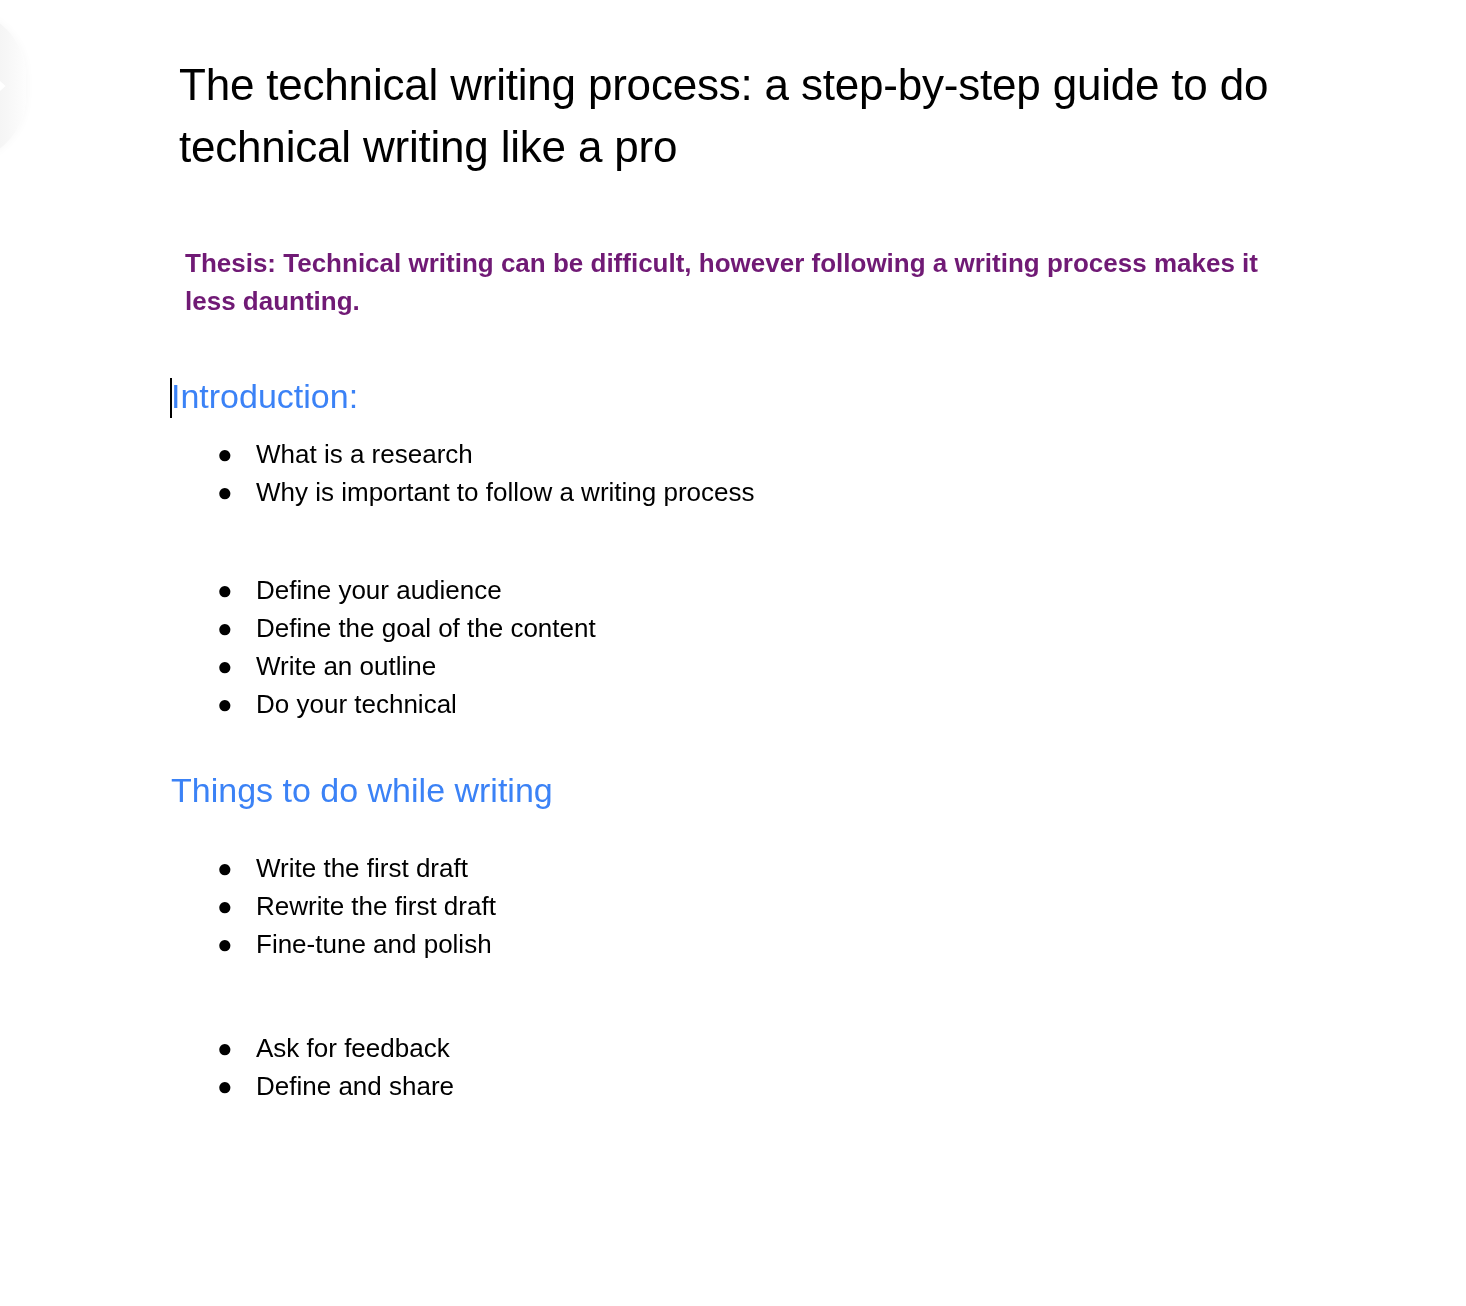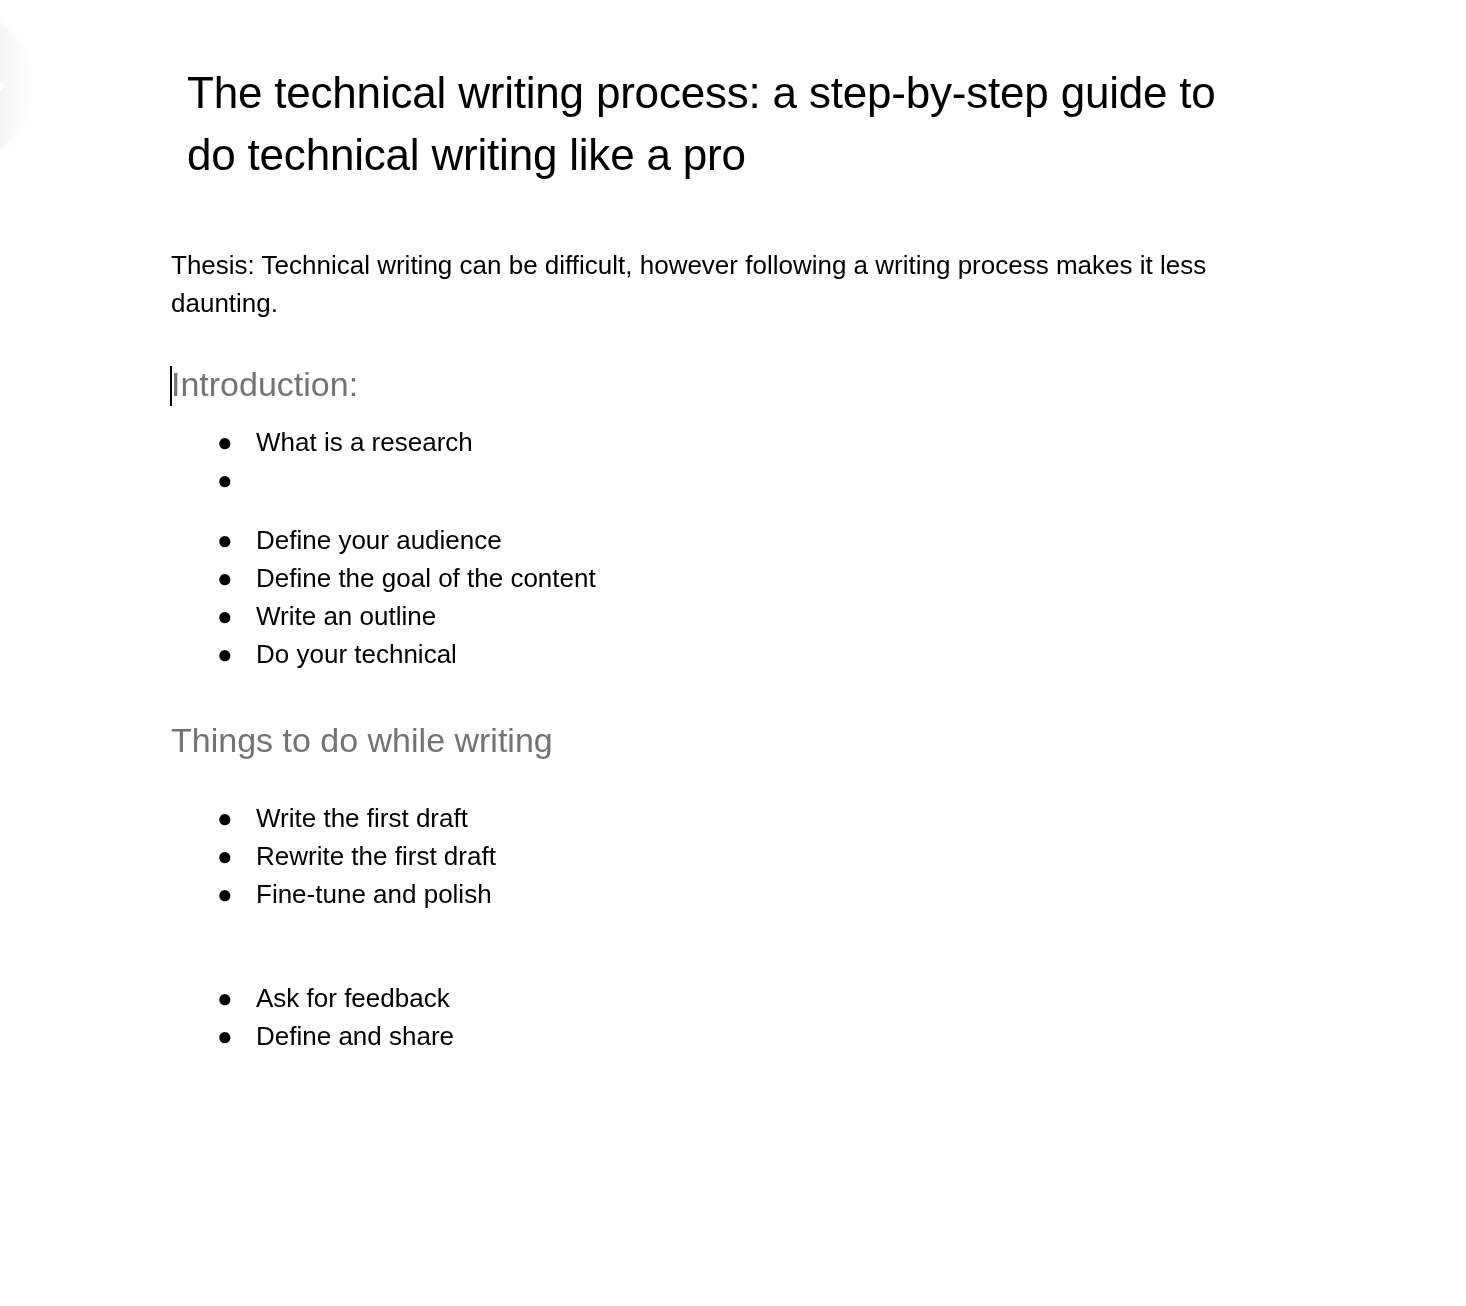--- a/index.html
+++ b/index.html
@@ -68,39 +68,39 @@
     width: 1112px;
   }
 
   
   .doc-title {
     font-size: 44px;
     line-height: 1.42;
     font-weight: 400;
     letter-spacing: -0.2px;
     color: #000000;
-    margin: 16px;
+    margin: 8px;
     padding-top: 46px;
     max-width: 1100px;
   }
 
   .doc-paragraph {
     font-size: 26px;
     line-height: 1.45;
-    font-weight: 400;
-    color: #000000;
-    margin: 0;
+    font-weight: 700;
+    color: #701a75;
+    margin: 14px;
     max-width: 1102px;
   }
 
   .doc-heading {
     font-size: 34px;
     line-height: 1.35;
     font-weight: 400;
-    color: #737373;
+    color: #3b82f6;
     margin: 0;
     position: relative;
   }
 
   .doc-list {
     list-style: none;
     margin: 0;
     padding: 0;
   }
   .doc-list .list-item {
@@ -163,20 +163,21 @@
 
     <div class="sp-heading-to-list"></div>
 
     <ul class="doc-list">
       <li class="list-item">
         <span class="bullet-glyph">●</span>
         <span>What is a research</span>
       </li>
       <li class="list-item">
         <span class="bullet-glyph">●</span>
+        <span>Why is important to follow a writing process</span>
       </li>
     </ul>
 
     <div class="sp-list-to-heading"></div>
 
 
     <div class="sp-heading-to-list"></div>
 
     <ul class="doc-list">
       <li class="list-item">

